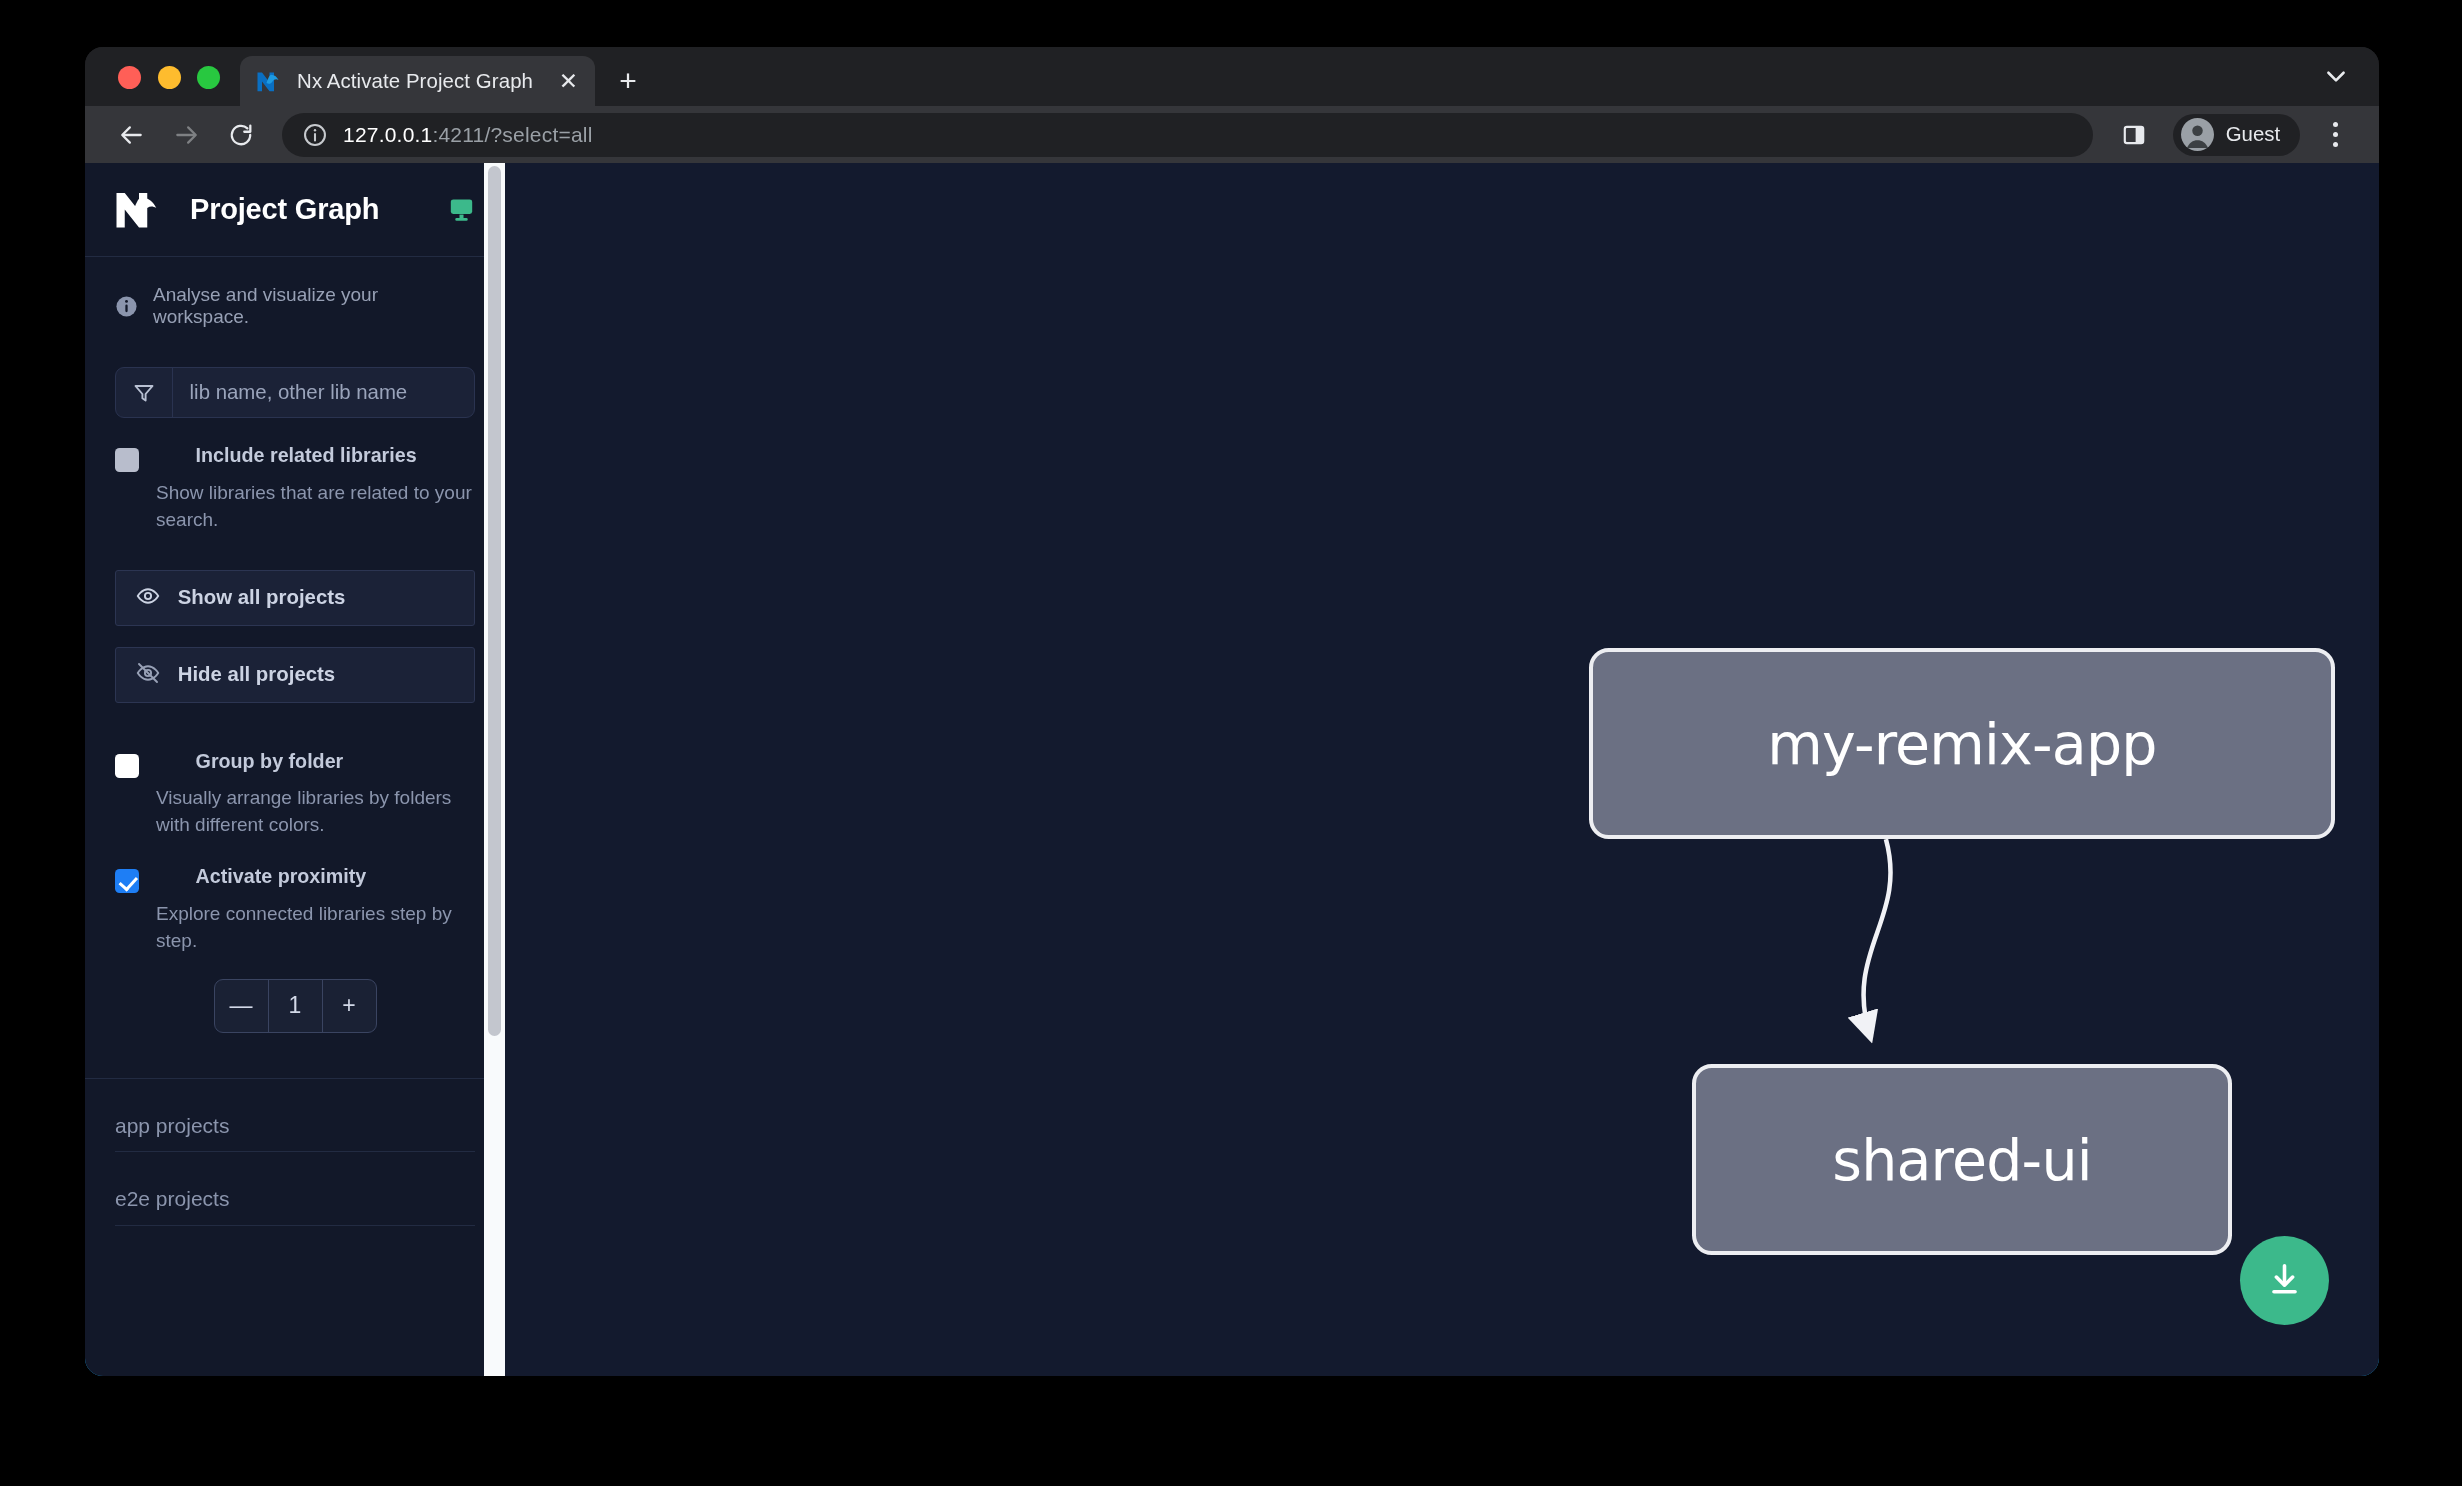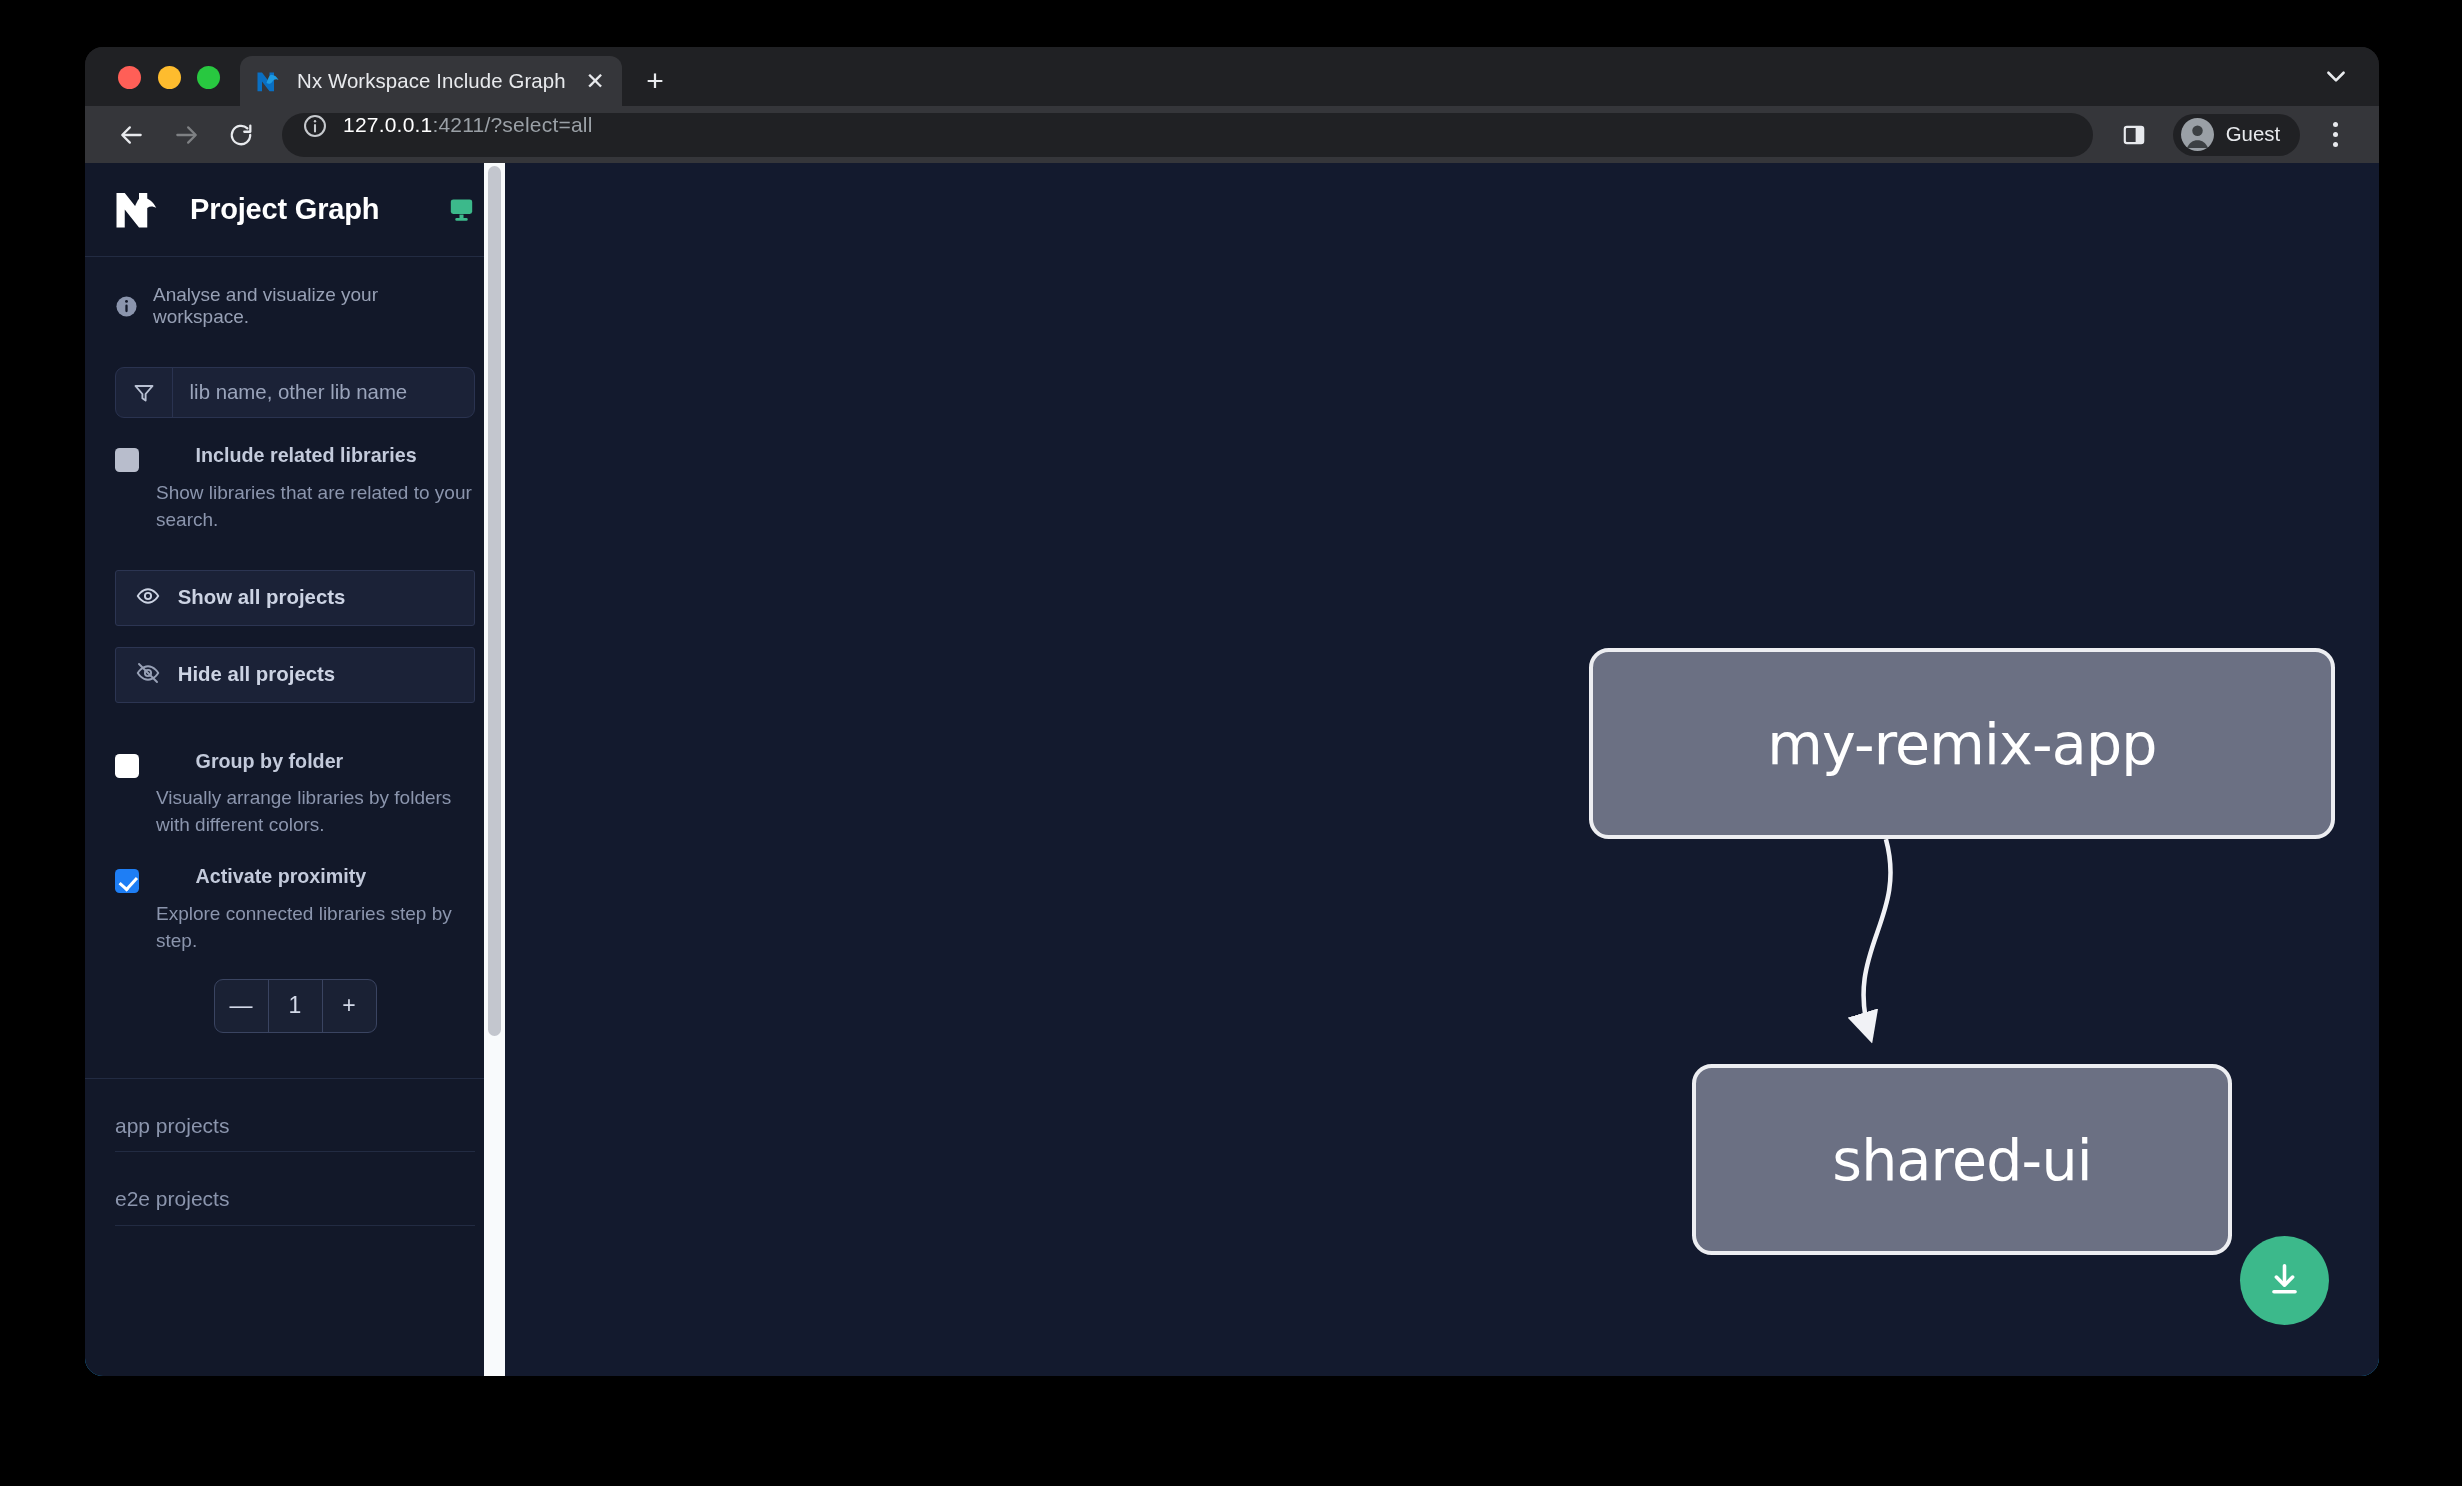--- a/index.html
+++ b/index.html
@@ -81,21 +81,21 @@
     width: 47px; height: 47px;
     display: flex; align-items: center; justify-content: center;
     border-radius: 50%;
     color: #e8eaed;
   }
   .nav-button.disabled { color: #7e8083; }
   #omnibox {
     flex: 1 1 auto; height: 44px;
     background: #202124;
     border-radius: 22px;
-    display: flex; 
+    display: flex; align-items: center;
     padding: 0 19.7px;
     gap: 15px;
     margin: 0 12px 0 10.6px;
   }
   #omnibox-info-icon { width: 26px; height: 26px; flex: 0 0 auto; }
   #omnibox-text { font-size: 21px; white-space: nowrap; letter-spacing: 0.2px; }
   #omnibox-text .host { color: #ffffff; }
   #omnibox-text .rest { color: #9aa0a6; }
 
   #side-panel-button { width: 42px; height: 42px; display:flex; align-items:center; justify-content:center; }
@@ -291,21 +291,21 @@
       <div class="traffic-light tl-green"></div>
     </div>
 
     <div id="active-tab">
       <span id="tab-favicon">
         <svg viewBox="0 0 36 30" width="27" height="23">
           <path d="M2 28V3h6l10 13V3h6v25h-6L8 15v13z" fill="#0a6fc2"></path>
           <path d="M20 6c5 0 8 3 10 7-3-2-6-1-8 2-2 3-5 4-8 2 2-6 4-11 6-11z" fill="#1e9ae0"></path>
         </svg>
       </span>
-      <span id="tab-title">Nx Workspace Include Graph</span>
+      <span id="tab-title">Nx Activate Project Graph</span>
       <span id="tab-close">✕</span>
     </div>
 
     <div id="new-tab-button">+</div>
 
     <div id="tab-strip-chevron">
       <svg viewBox="0 0 24 24" width="26" height="26" fill="none" stroke="#e8eaed" stroke-width="2.4" stroke-linecap="round" stroke-linejoin="round">
         <polyline points="5 9 12 16 19 9"></polyline>
       </svg>
     </div>

